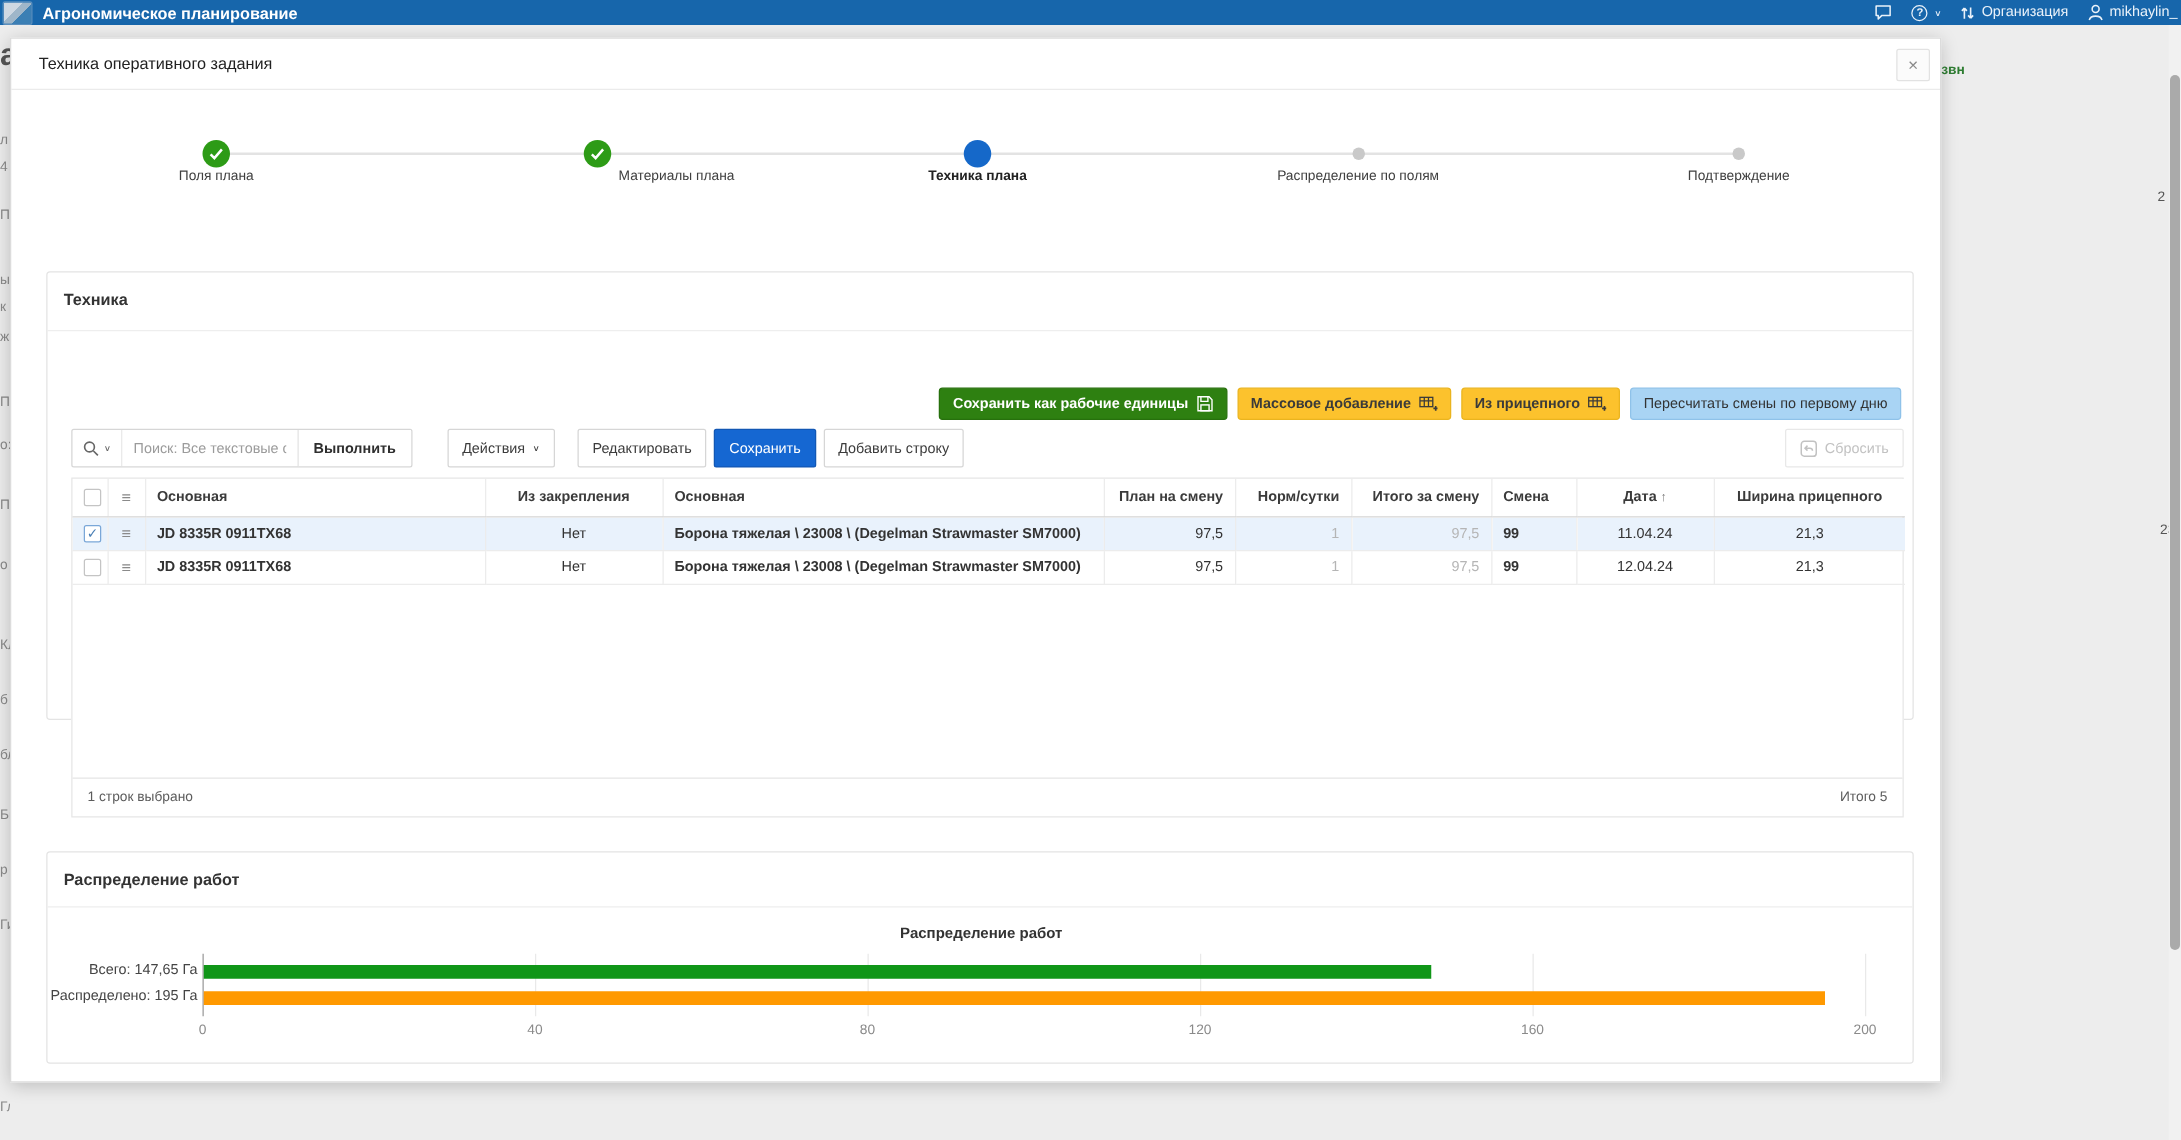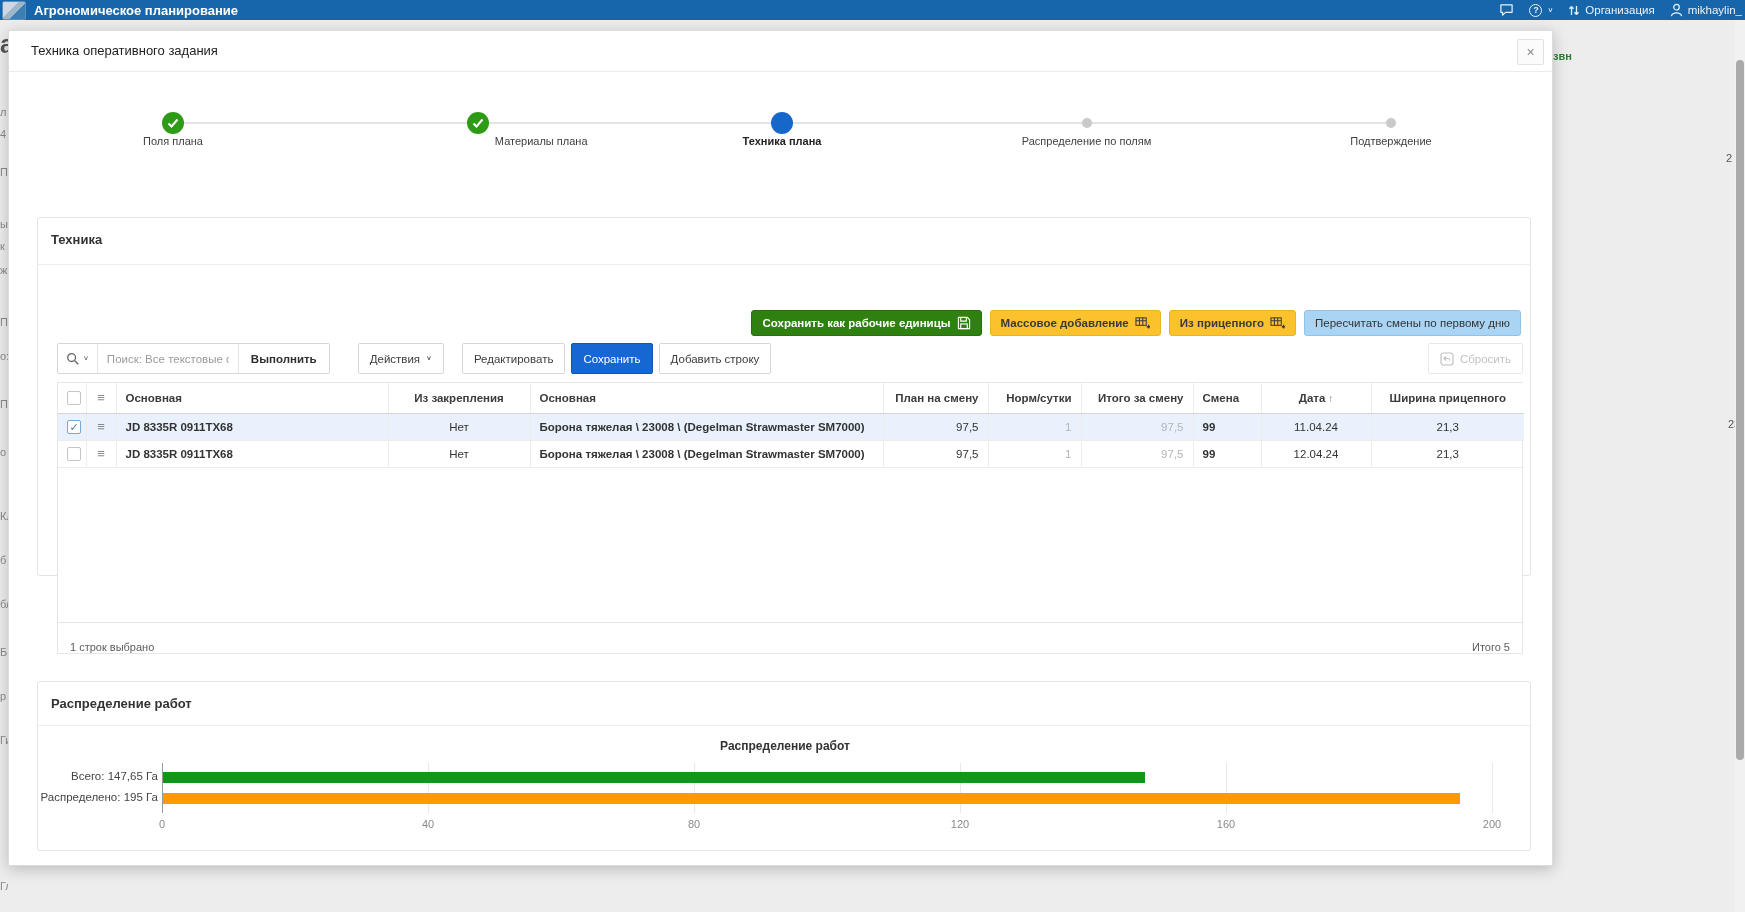--- a/index.html
+++ b/index.html
@@ -84,21 +84,21 @@
   .tbl th:last-child,.tbl td:last-child{border-right:0;}
   .al{text-align:left;font-weight:bold;} .ac{text-align:center;} .ar{text-align:right;}
   tr.sel td{background:#e9f2fc;}
   td.gray,th.gray{color:#b5b5b5;}
   .cb{display:inline-block;width:14px;height:14px;border:1px solid #c4c4c4;border-radius:2px;background:#fff;
     vertical-align:middle;line-height:12px;text-align:center;font-size:11px;color:#fff;cursor:pointer;}
   .cb.on{border-color:#7aa7d8;color:#4a7fb5;}
   .handle{color:#8a8a8a;font-size:13px;cursor:grab;}
   .sort-ic{color:#777;font-size:10px;margin-left:3px;}
   .grid-spacer{flex:1;}
-  .grid-footer{height:31px;border-top:1px solid #e5e5e5;display:flex;align-items:flex-end;
+  .grid-footer{height:31px;border-top:1px solid #e5e5e5;display:flex;align-items:center;
     font-size:11px;color:#5c5c5c;padding:0 12px;}
   .gf-right{margin-left:auto;}
   
   .chart{position:absolute;left:0;top:43px;width:1494px;height:127px;}
   .chart-title{position:absolute;left:0;top:14px;width:100%;text-align:center;font-size:12px;font-weight:600;color:#333;}
   .bar-label{position:absolute;width:120px;text-align:right;font-size:11.5px;color:#444;left:0;}
   .bar{position:absolute;left:125px;height:11px;}
   .bar.c0{background:#109618;} .bar.c1{background:#ff9900;}
   .axisline{position:absolute;top:38px;height:50px;width:1px;background:#9a9a9a;}
   .gridline{position:absolute;top:38px;height:50px;width:1px;background:#e9e9e9;}

